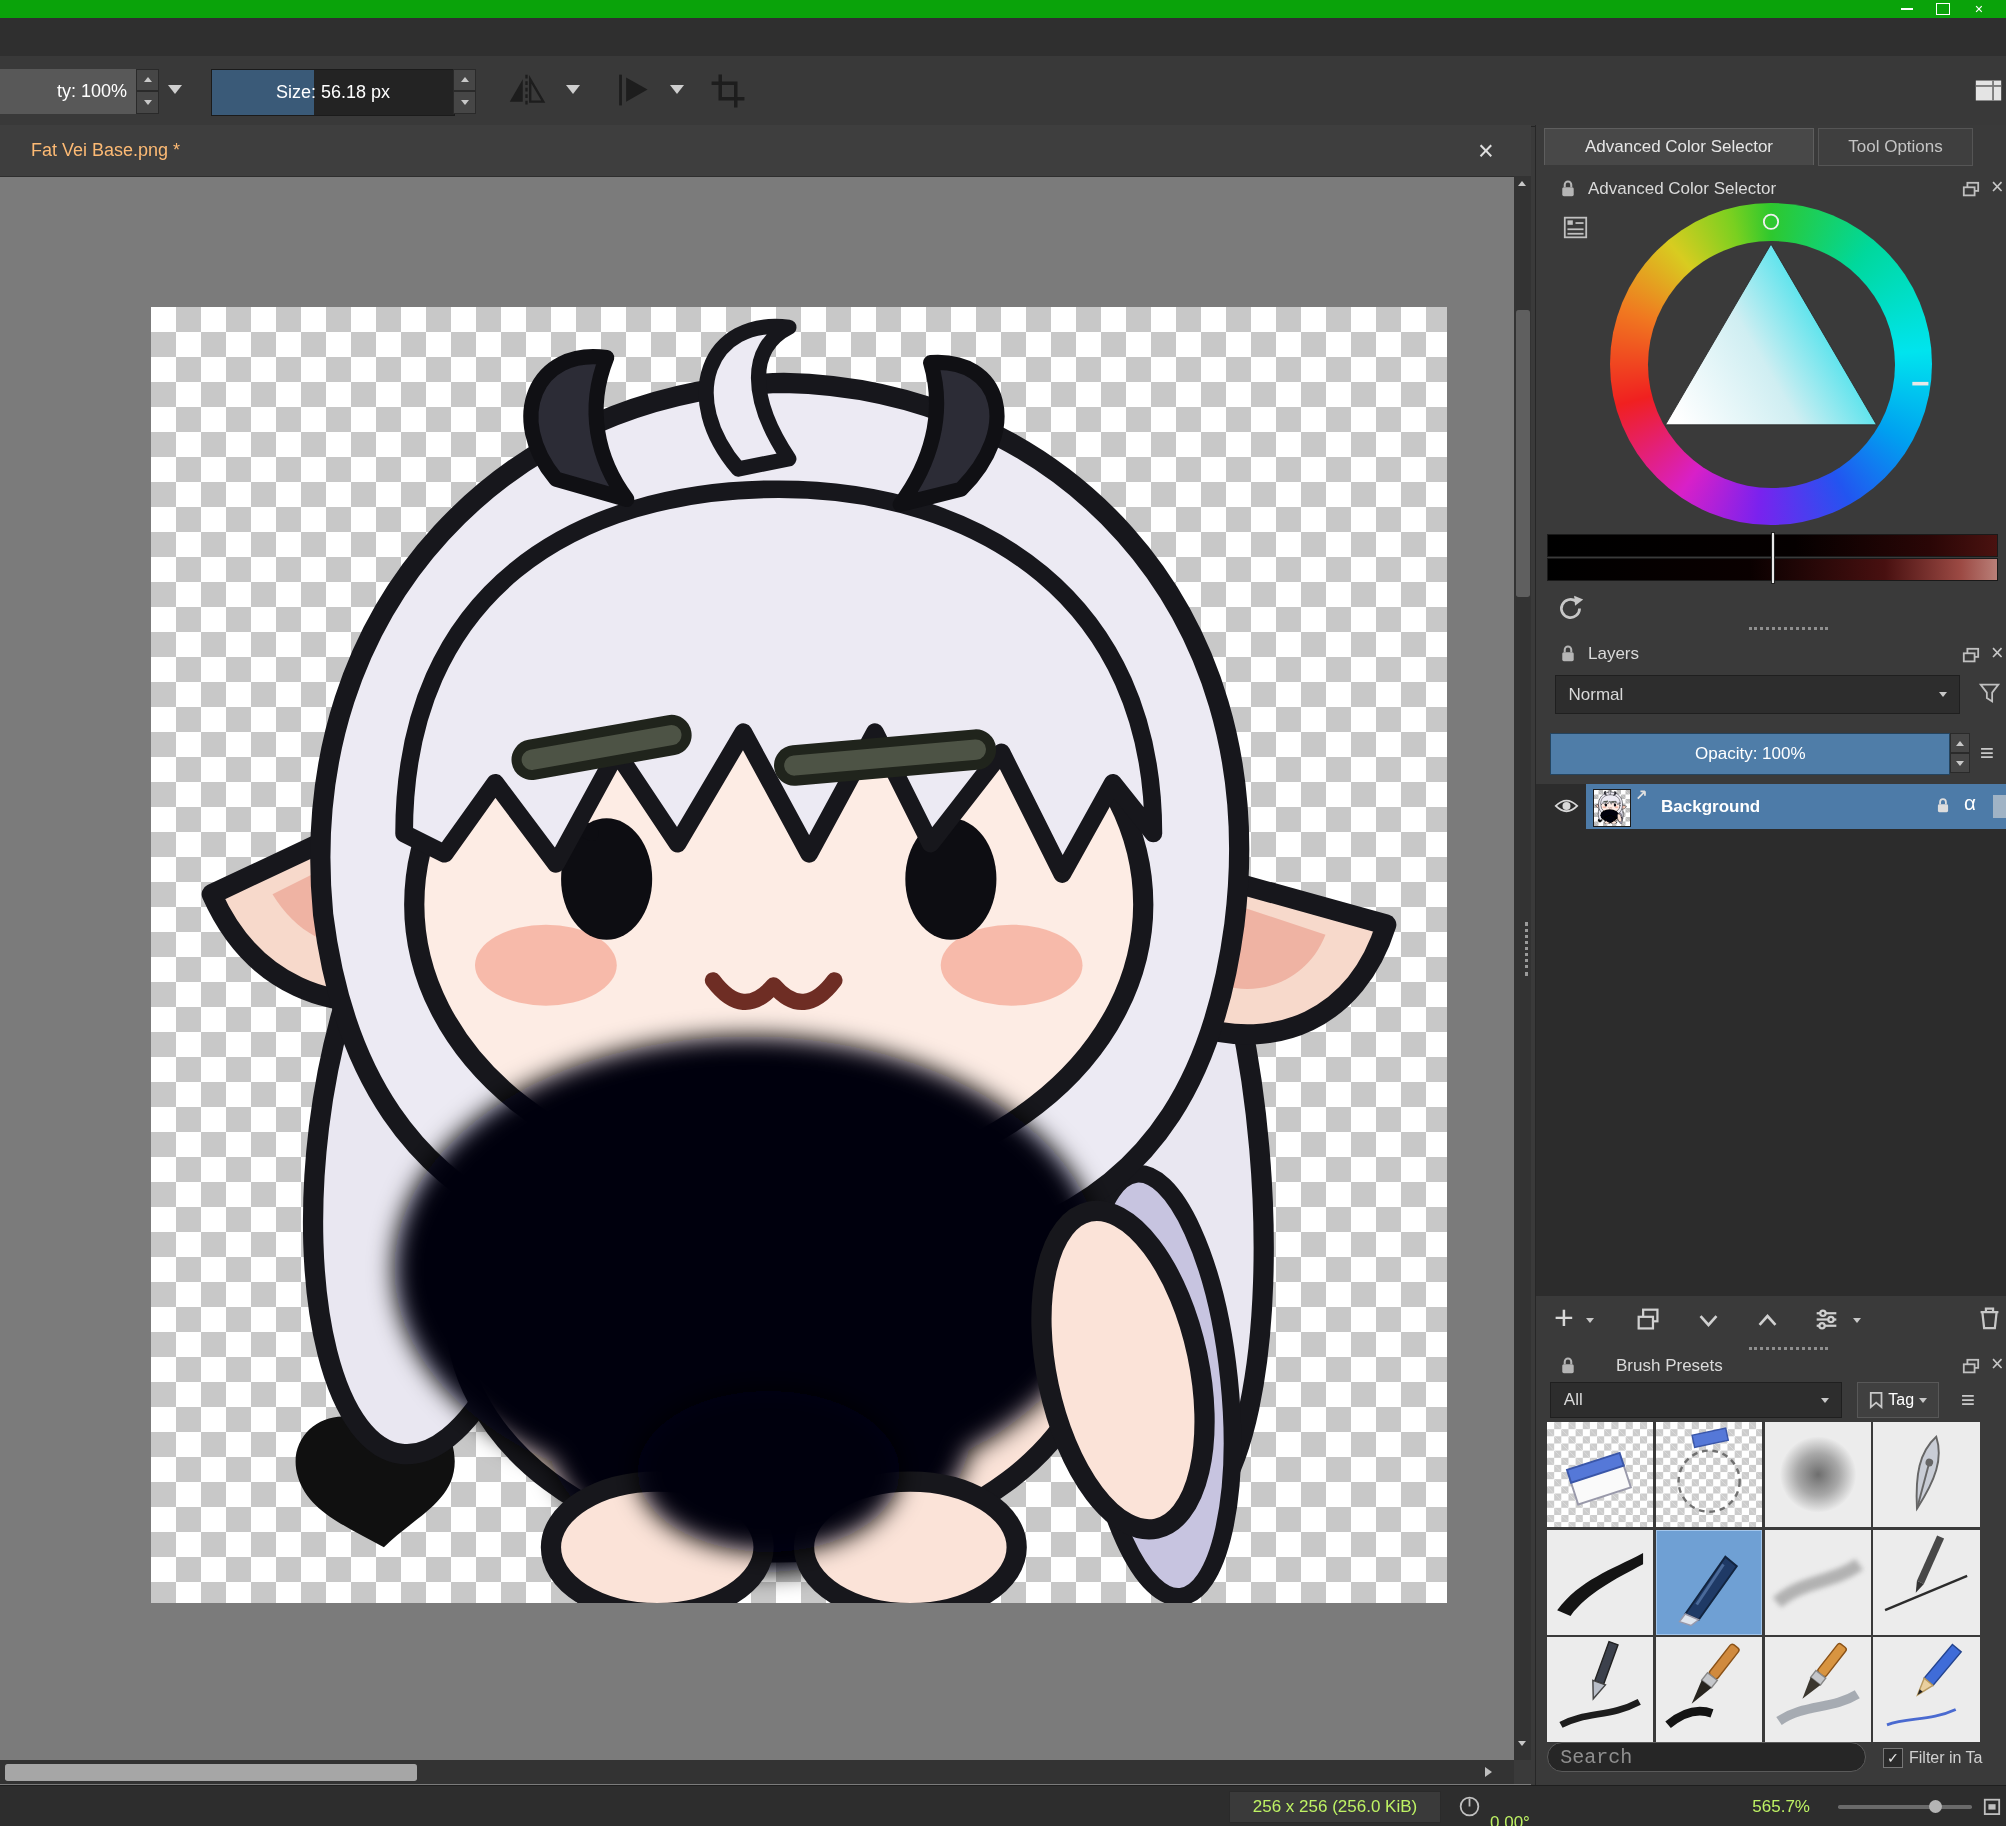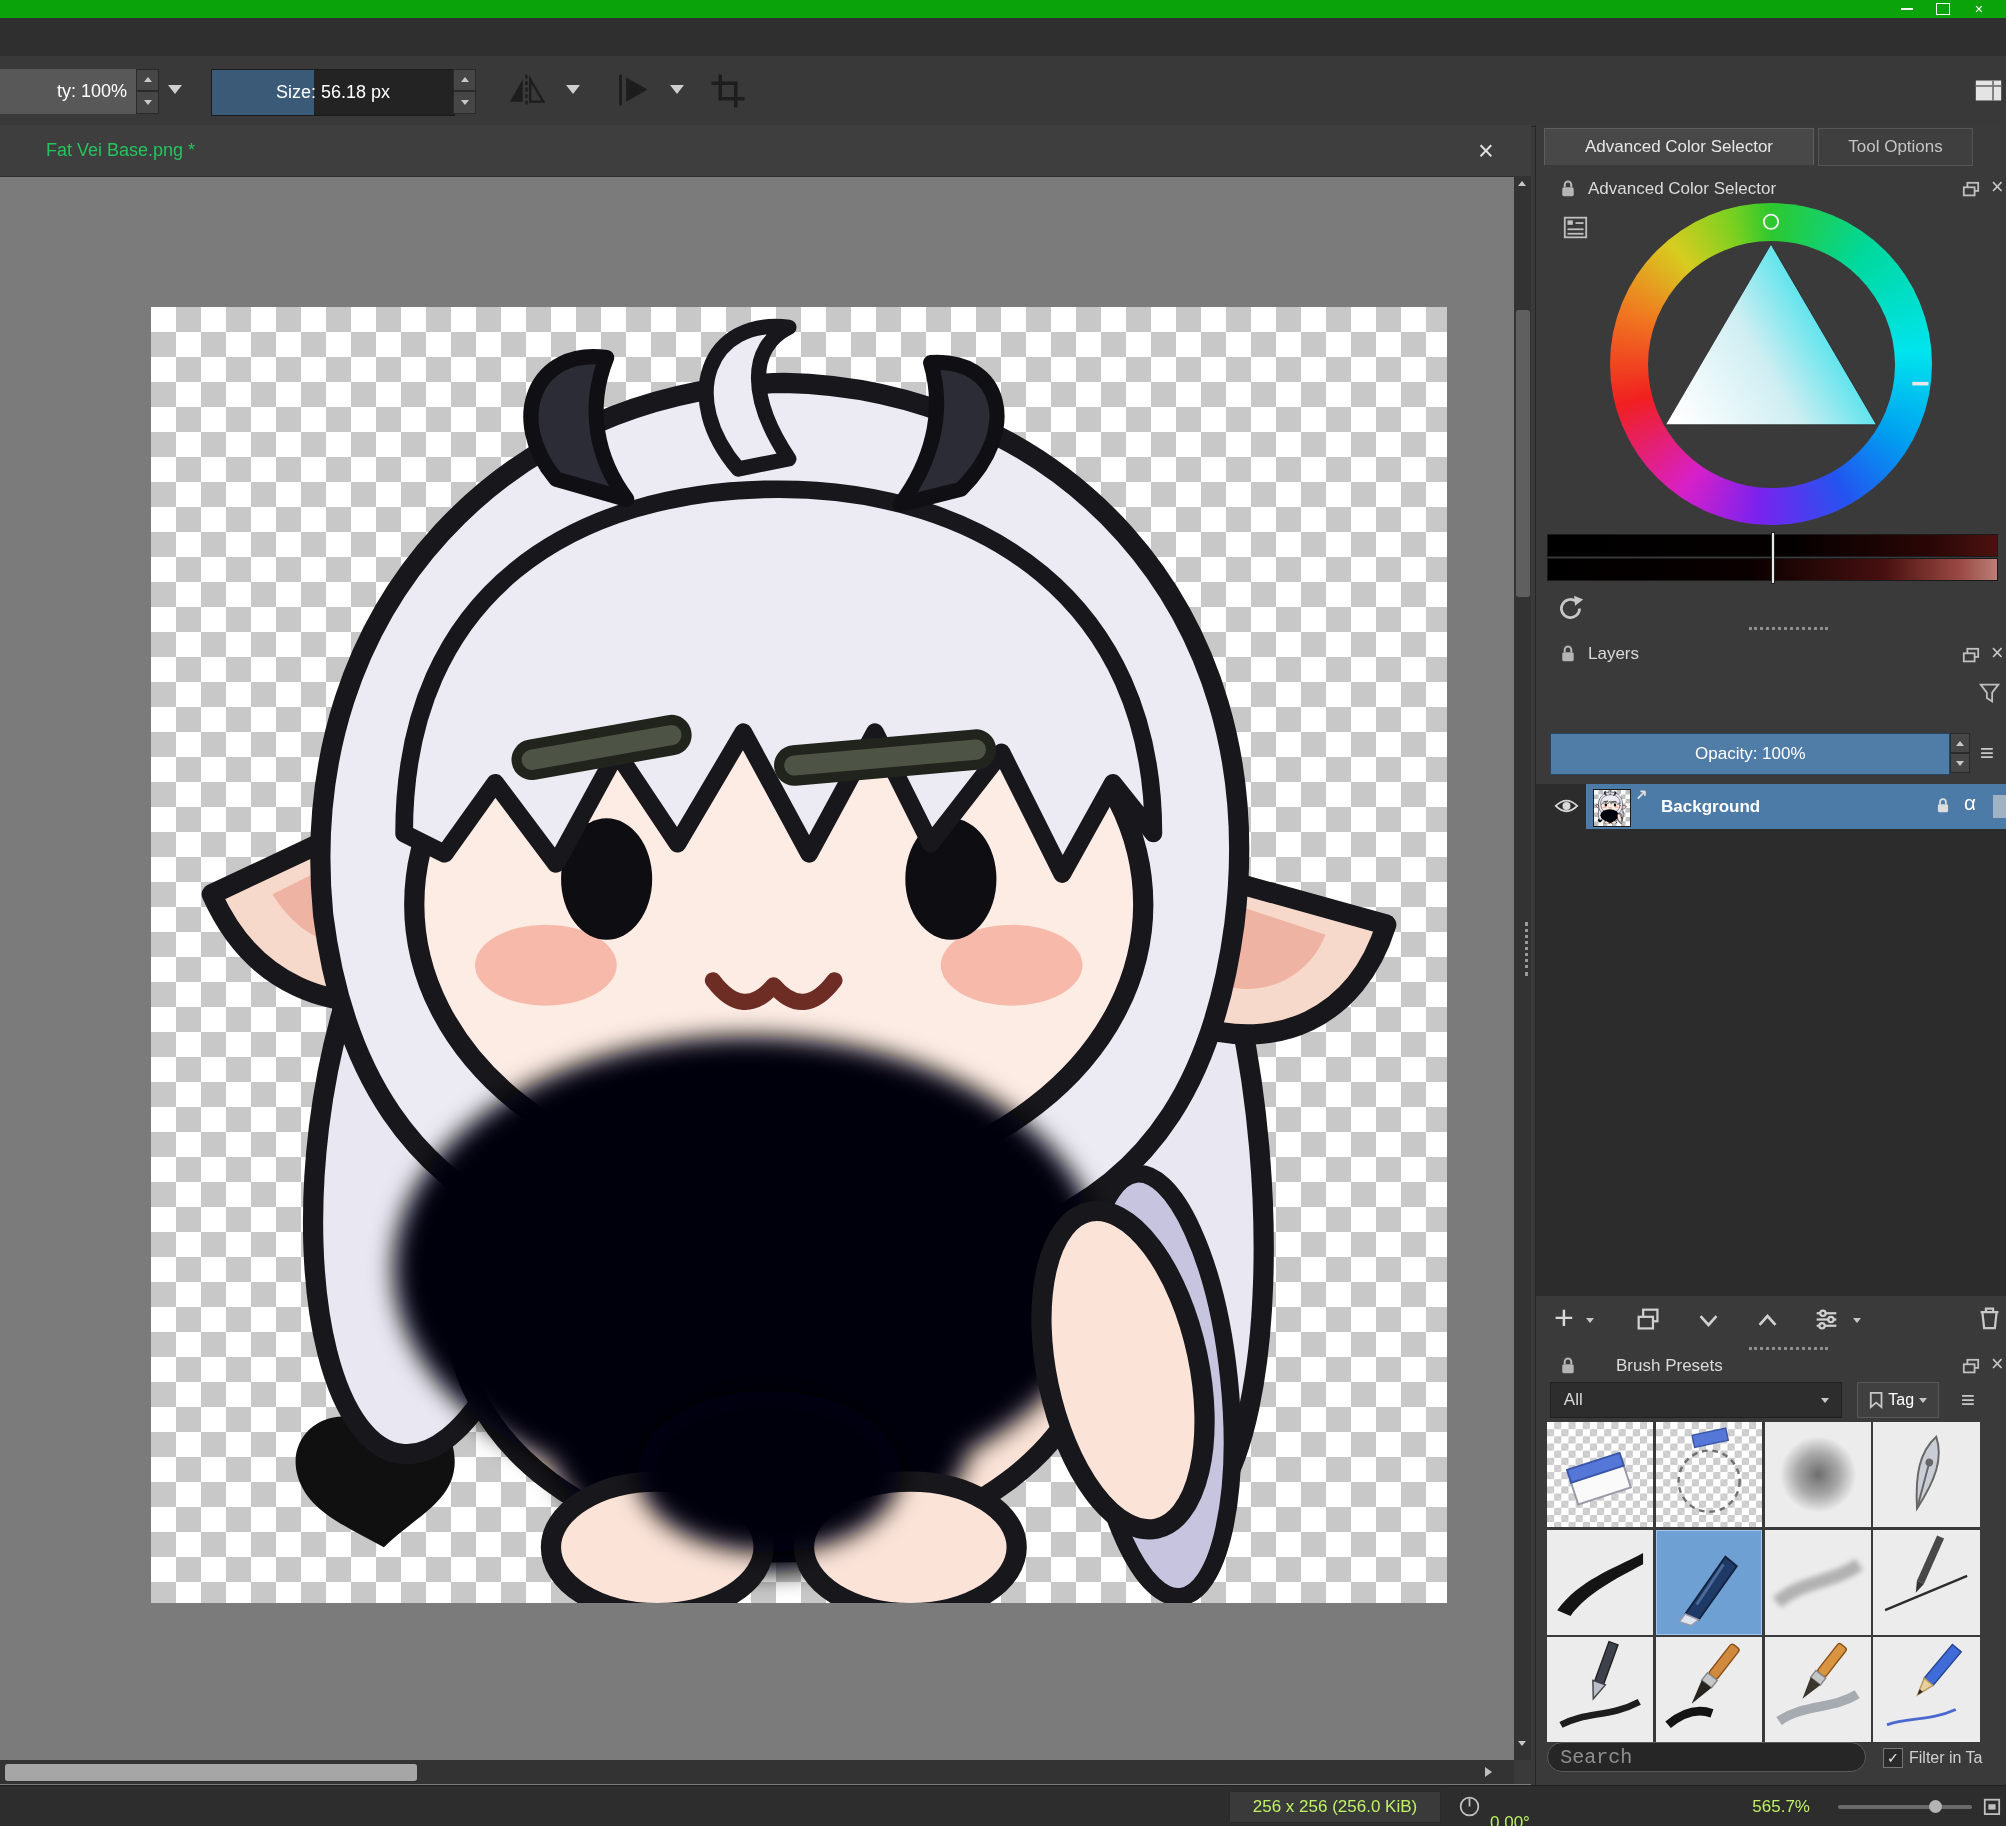--- a/index.html
+++ b/index.html
@@ -18,21 +18,21 @@
   .slider-fill{position:absolute;left:0;top:0;bottom:0;background:#3a5a78;}
   .slider-text{position:absolute;left:0;right:0;top:0;bottom:0;display:flex;align-items:center;justify-content:center;}
   .spincol{display:flex;flex-direction:column;width:23px;height:45px;}
   .spincol > div{flex:1;background:#464646;border:0.9px solid #2a2a2a;display:flex;align-items:center;justify-content:center;}
   .tri-up-s{width:0;height:0;border:4.5px solid transparent;border-bottom:5.4px solid #c8c8c8;border-top:0;}
   .tri-dn-s{width:0;height:0;border:4.5px solid transparent;border-top:5.4px solid #c8c8c8;border-bottom:0;}
   .tri-dn{width:0;height:0;border:7.2px solid transparent;border-top:9px solid #cfcfcf;border-bottom:0;}
   
   .canvas-area{left:0;top:125px;width:1531px;height:1660px;background:#7b7b7b;overflow:hidden;}
   .doc-tabbar{position:absolute;left:0;top:0;width:100%;height:51px;background:#3e3e3e;border-bottom:0.9px solid #2e2e2e;}
-  .doc-title{position:absolute;left:46px;top:0;line-height:51px;font-size:18px;color:#22c55e;}
+  .doc-title{position:absolute;left:31px;top:0;line-height:51px;font-size:18px;color:#fdba74;}
   .doc-close{position:absolute;left:1467px;top:7.2px;width:38px;height:38px;color:#e0e0e0;font-size:27px;
              display:flex;align-items:center;justify-content:center;}
   .canvas{position:absolute;left:151px;top:182px;width:1296px;height:1296px;background-color:#fff;
     background-image:linear-gradient(45deg,#c8c8c8 25%,transparent 25%,transparent 75%,#c8c8c8 75%),
                      linear-gradient(45deg,#c8c8c8 25%,transparent 25%,transparent 75%,#c8c8c8 75%);
     background-position:0 0,25px 25px;background-size:50px 50px;}
   .vscroll{position:absolute;left:1514px;top:51px;width:18px;height:1584px;background:#333;}
   .vthumb{position:absolute;left:1.8px;top:134px;width:14.3px;height:287px;background:#5f5f5f;border-radius:2.7px;}
   .hscroll{position:absolute;left:0;top:1635px;width:1514px;height:24px;background:#333;}
   .hthumb{position:absolute;left:5.4px;top:3.6px;width:412px;height:17px;background:#a6a6a6;border-radius:2.7px;}
@@ -320,20 +320,24 @@
     </div>
     <div class="abs docker-title" style="left:52px;top:519px;">Layers</div>
     <div class="abs" style="left:426px;top:522px;width:18px;height:16px;">
       <svg viewBox="0 0 20 18">
           <rect x="6" y="2" width="12" height="9" fill="none" stroke="#c0c0c0" stroke-width="2"></rect>
           <rect x="2" y="7" width="12" height="9" fill="#3a3a3a" stroke="#c0c0c0" stroke-width="2"></rect>
         </svg>
     </div>
     <div class="abs" style="left:455px;top:516px;font-size:21.5px;color:#c8c8c8;">×</div>
 
+    <div class="abs select" style="left:19px;top:550px;width:405px;height:39px;">
+      <span>Normal</span>
+      <div class="tri-dn-s"></div>
+    </div>
     <div class="abs" style="left:442px;top:557px;width:23px;height:23px;">
       <svg viewBox="0 0 26 26">
           <path d="M3,3 H23 L16,12 V22 L10,18 V12 Z" fill="none" stroke="#c0c0c0" stroke-width="2"></path>
         </svg>
     </div>
 
     <div class="abs opacity-slider" style="left:14.3px;top:608px;width:398px;height:40px;">
       <span>Opacity:  100%</span>
     </div>
     <div class="abs spincol" style="left:414px;top:608px;width:19.7px;height:40px;">

